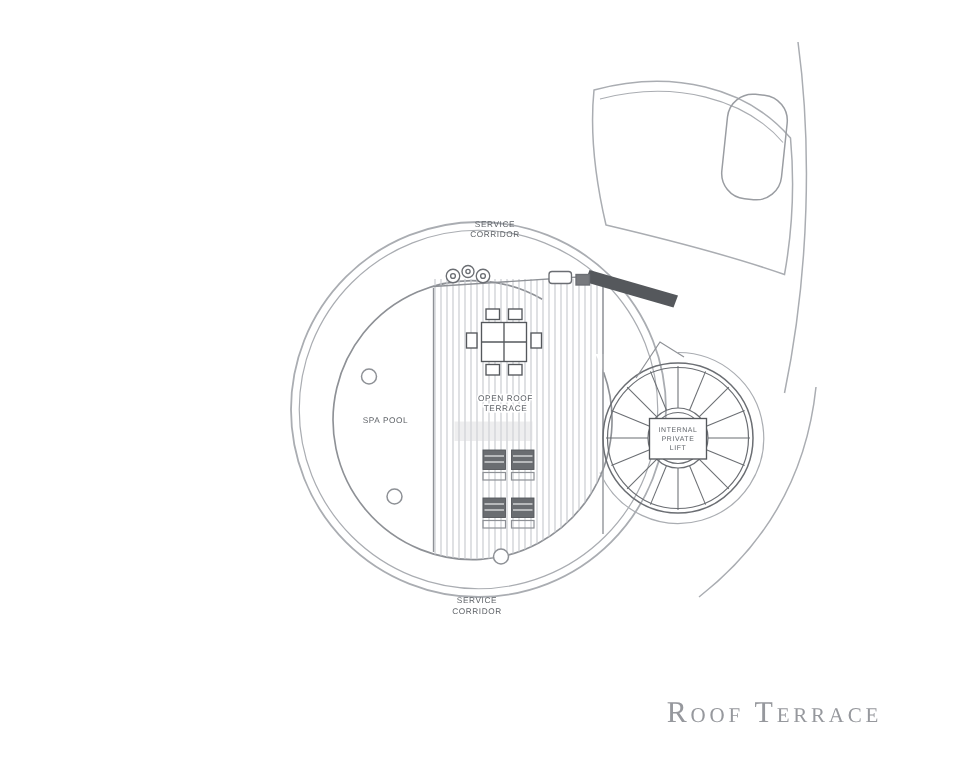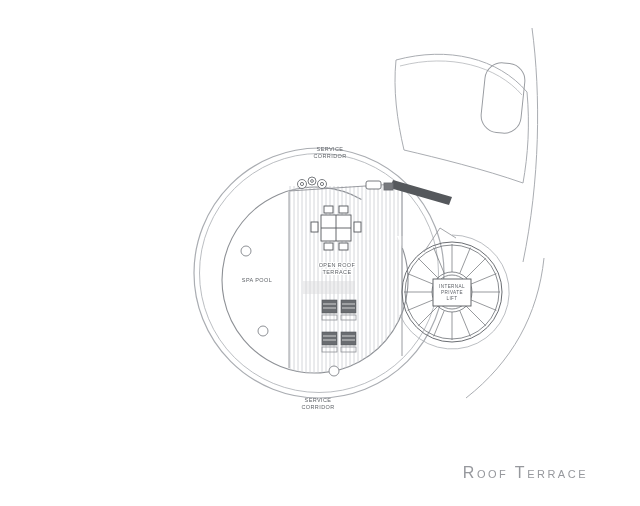--- a/index.html
+++ b/index.html
@@ -2,23 +2,23 @@
 <html><head>
 <meta charset="utf-8">
 <style>
   html,body{margin:0;padding:0;background:#ffffff;}
   .page{position:relative;width:640px;height:506px;background:#ffffff;overflow:hidden;
         font-family:"Liberation Sans", sans-serif;}
   svg{position:absolute;left:0;top:0;}
   .plan-label{font-family:"Liberation Sans", sans-serif;fill:#5f6368;letter-spacing:.4px;}
   .caption{
     position:absolute;right:52px;top:464px;
-    font-family:Liberation Sans, sans-serif;
+    font-family:Liberation Serif, serif;
     font-variant:small-caps;
-    font-size:16px;letter-spacing:2.5px;color:#96989d;
+    font-size:20px;letter-spacing:2.5px;color:#96989d;
   }
 </style>
 </head>
 <body>
 
 <div class="page">
   <svg width="640" height="506" viewBox="0 0 640 506">
     <defs>
       <pattern id="deckStripes" width="4" height="8" patternUnits="userSpaceOnUse">
         <path d="M2 0 V8" stroke="#c9ccd0" stroke-width="0.8"></path>

